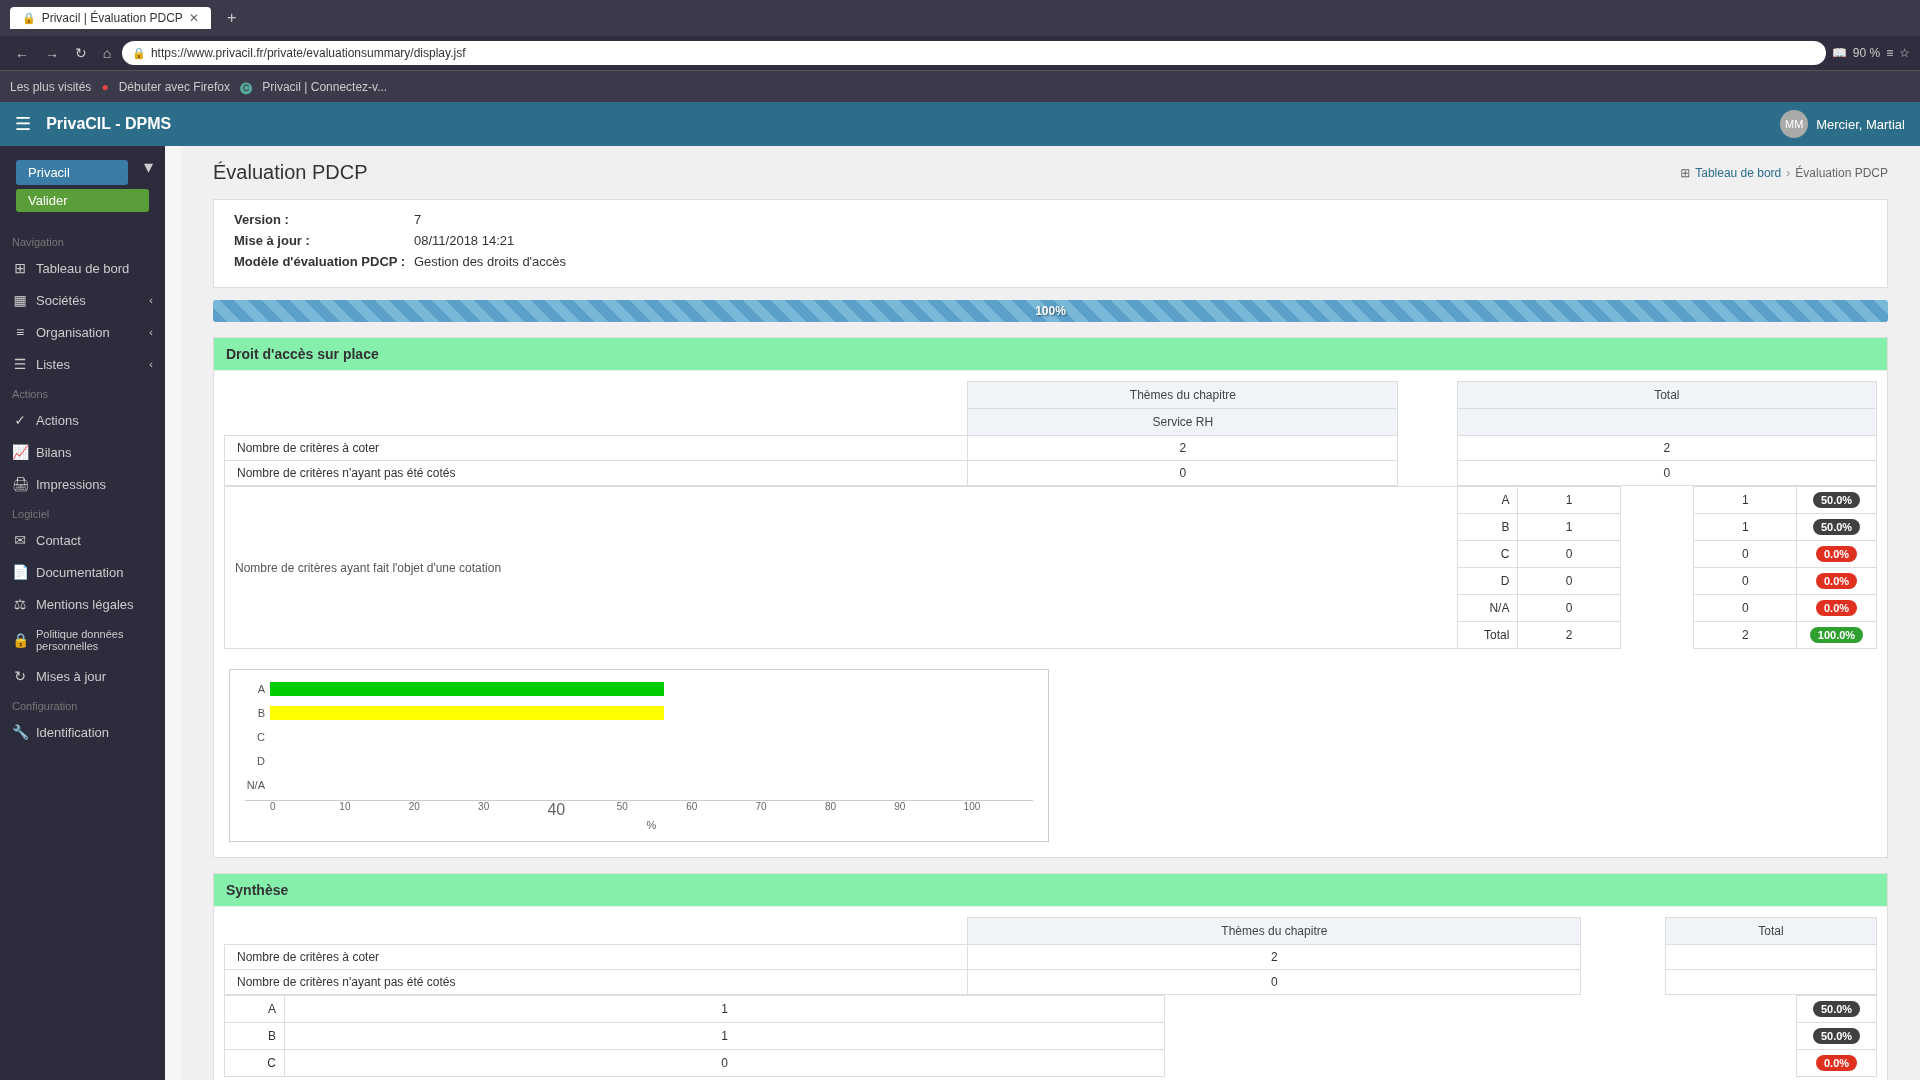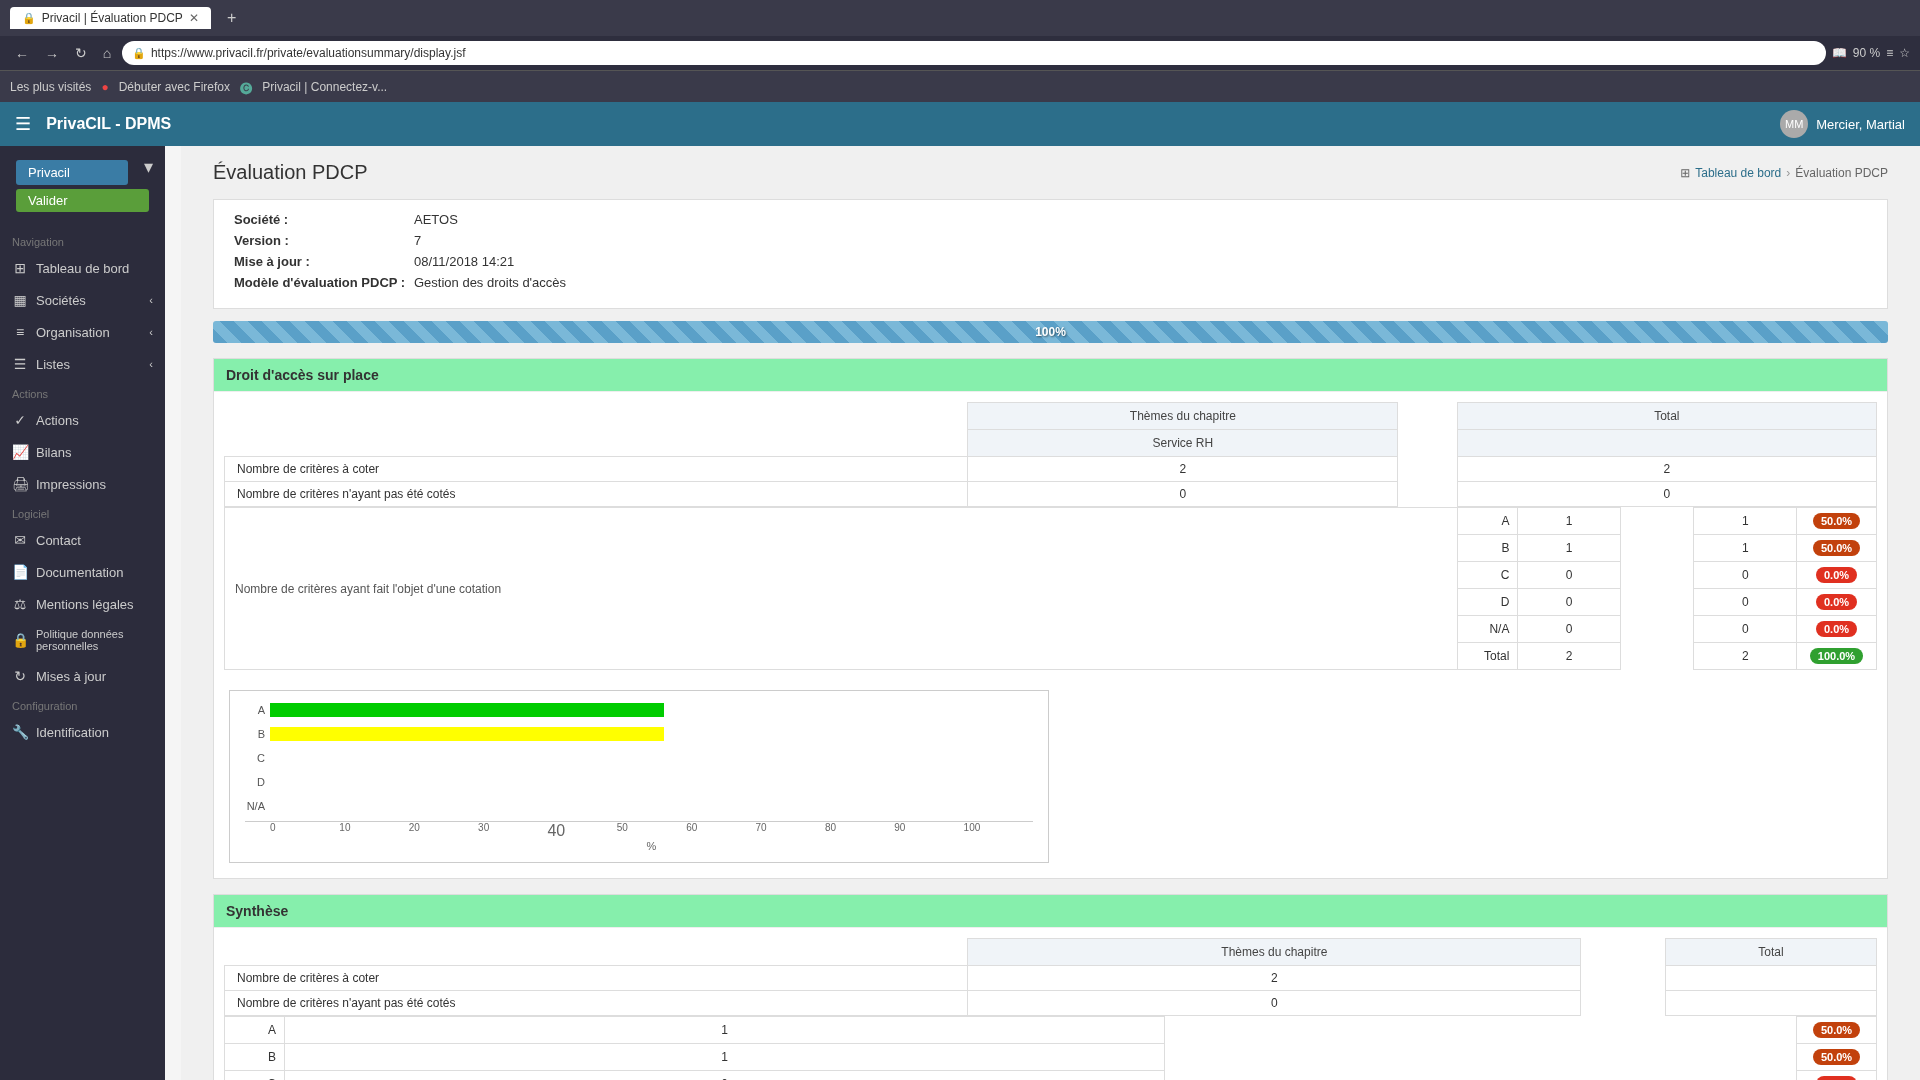--- a/index.html
+++ b/index.html
@@ -61,21 +61,21 @@
 
     
     .section-box { background: #fff; border: 1px solid #ddd; margin-bottom: 15px; }
     .section-title { font-size: 14px; font-weight: bold; color: #333; padding: 8px 12px; border-bottom: 1px solid #eee; background: #86efac; }
     .data-table { width: 100%; border-collapse: collapse; font-size: 12px; }
     .data-table th { background: #f0f4f8; text-align: center; padding: 6px 8px; border: 1px solid #ddd; color: #444; font-weight: normal; }
     .data-table td { padding: 5px 8px; border: 1px solid #ddd; color: #333; }
     .data-table td.label-cell { padding-left: 12px; }
     .data-table td.num { text-align: center; }
     .badge { display: inline-block; border-radius: 10px; padding: 2px 8px; font-size: 11px; color: #fff; font-weight: bold; }
-    .badge-orange { background: #c2410c; }
+    .badge-orange { background: #404040; }
     .badge-red { background: #e03020; }
     .badge-green { background: #30a030; }
 
     
     .chart-container { padding: 10px 15px 15px; }
     .chart-row { display: flex; align-items: center; margin-bottom: 6px; height: 18px; }
     .chart-label { width: 20px; font-size: 11px; color: #555; text-align: right; margin-right: 5px; }
     .chart-bar-green { background: #00cc00; height: 14px; }
     .chart-bar-yellow { background: #ffff00; height: 14px; }
 
@@ -213,24 +213,20 @@
         <div class="breadcrumb">
           <span>⊞</span>
           <a href="#">Tableau de bord</a>
           <span class="breadcrumb-sep">›</span>
           <span>Évaluation PDCP</span>
         </div>
       </div>
 
       <div class="info-section">
         <div class="info-row">
-          <span class="info-label">Société :</span>
-          <span class="info-value">AETOS</span>
-        </div>
-        <div class="info-row">
           <span class="info-label">Version :</span>
           <span class="info-value">7</span>
         </div>
         <div class="info-row">
           <span class="info-label">Mise à jour :</span>
           <span class="info-value">08/11/2018 14:21</span>
         </div>
         <div class="info-row">
           <span class="info-label">Modèle d'évaluation PDCP :</span>
           <span class="info-value">Gestion des droits d'accès</span>

